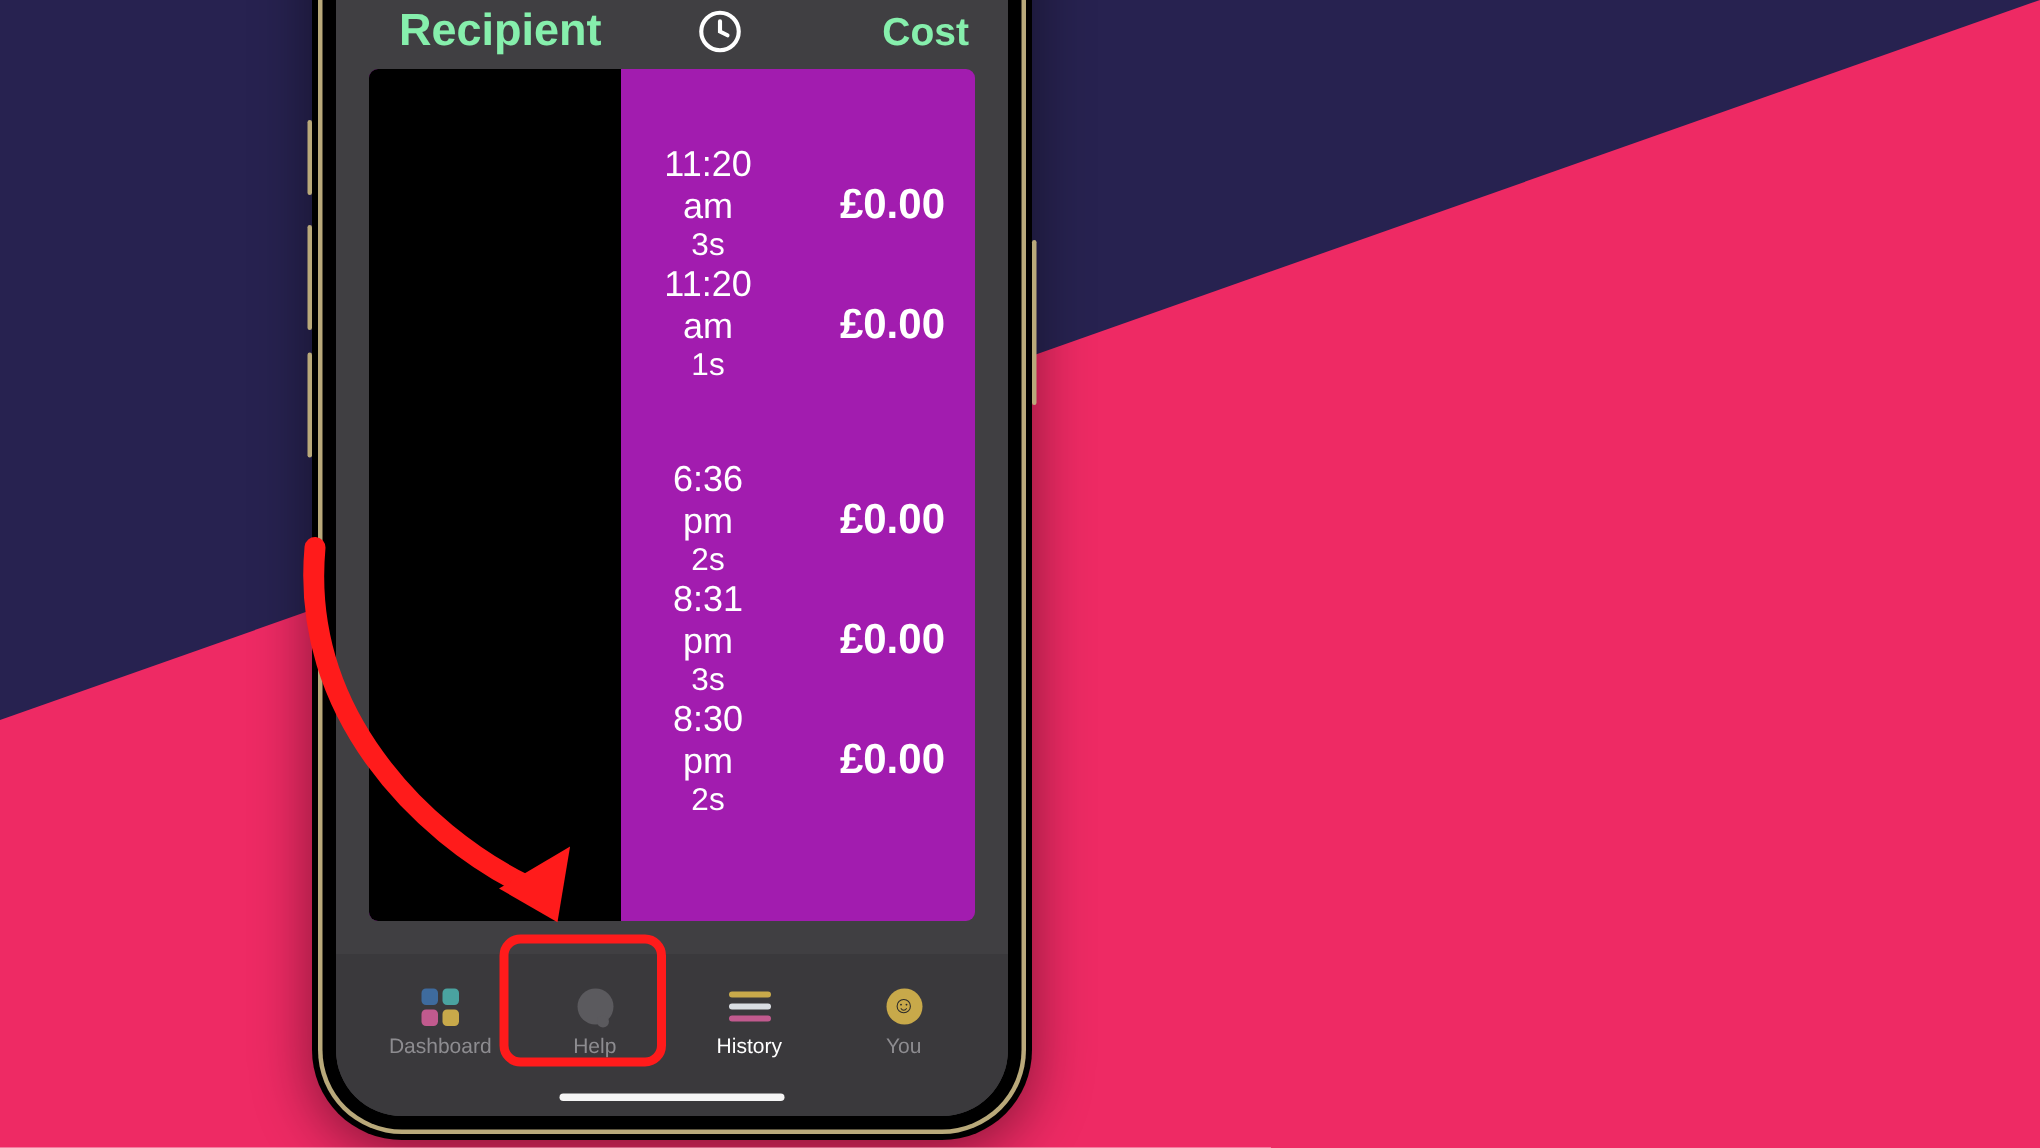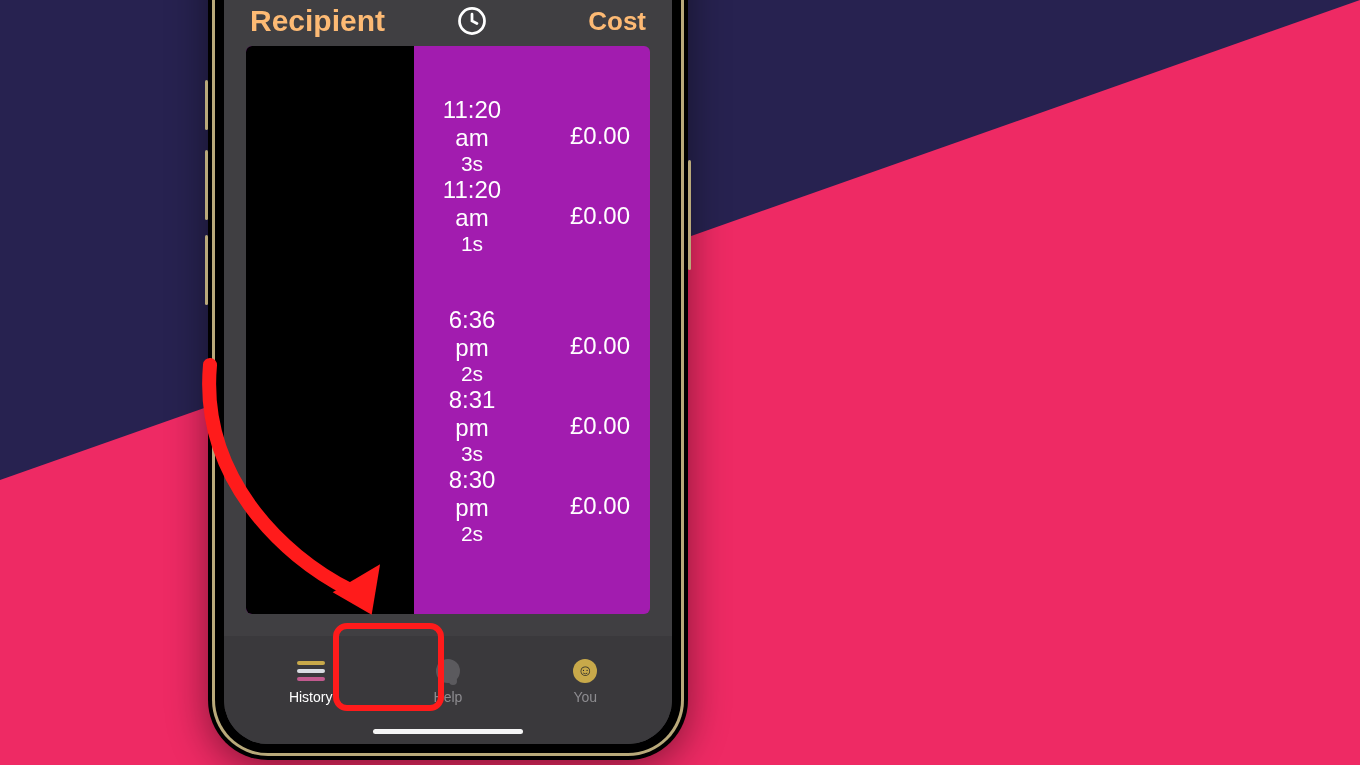--- a/index.html
+++ b/index.html
@@ -37,24 +37,24 @@
     overflow: hidden;
   }
   .side-btn { position: absolute; background:#b9a97a; border-radius:2px; }
   .side-btn.b1 { left:-3px; top:220px; width:3px; height:50px; }
   .side-btn.b2 { left:-3px; top:290px; width:3px; height:70px; }
   .side-btn.b3 { left:-3px; top:375px; width:3px; height:70px; }
   .side-btn.b4 { right:-3px; top:300px; width:3px; height:110px; }
 
   
   .hdr {
-    position: absolute; left: 0; right: 0; top: 128px;
+    position: absolute; left: 16px; right: 0; top: 128px;
     display: flex; align-items: center;
     padding: 0 26px;
-    color: #fdba74; font-weight: 600; justify-content: space-between;
+    color: #86efac; font-weight: 600; justify-content: space-between;
   }
   .hdr .col-rec { flex: 0 0 168px; font-size: 30px; }
   .hdr .col-time { flex: 1; display:flex; justify-content:center; }
   .hdr .col-cost { flex: 0 0 120px; text-align: right; font-size: 26px; }
   .clock-svg { width: 30px; height: 30px; }
 
   
   .panel {
     position: absolute; left: 22px; right: 22px; top: 170px; bottom: 130px;
     background: #a21caf;
@@ -63,21 +63,21 @@
   }
   .mask {
     position: absolute; left: 0; top: 0; bottom: 0; width: 168px;
     background: #000;
   }
   .rows { position:absolute; left:0; right:0; top:0; bottom:0; padding-top: 50px; }
   .row { display:flex; align-items:center; padding: 0 20px; height: 80px; color:#fff; }
   .row .c1 { flex:0 0 168px; }
   .row .c2 { flex:1; text-align:center; font-size:24px; line-height:1.15; font-weight:500; }
   .row .c2 .dur { display:block; font-size:21px; font-weight:400; }
-  .row .c3 { flex:0 0 120px; text-align:right; font-size:24px; font-weight:400; }
+  .row .c3 { flex:0 0 120px; text-align:right; font-size:28px; font-weight:700; }
   .gap { height: 50px; }
   .gap2 { height: 70px; }
 
   
   .tabbar {
     position:absolute; left:0; right:0; bottom:0; height: 108px;
     background:#3a393c;
     display:flex; align-items:center; justify-content:space-around;
     padding: 0 18px 16px 18px;
   }
@@ -159,35 +159,46 @@
             <div class="c2"><span>8:30 pm</span><span class="dur">2s</span></div>
             <div class="c3">£0.00</div>
           </div>
           <div class="gap2"></div>
 
         </div>
         <div class="mask"></div>
       </div>
 
       <div class="tabbar">
+        <div class="tab">
+          <div class="ic">
+            <div class="dash-ic">
+              <span style="background:#3e6b9e"></span>
+                <span style="background:#4aa3a0"></span>
+              <span style="background:#c15a8e"></span>
+                <span style="background:#c8a94a"></span>
+            </div>
+          </div>
+          <span>Dashboard</span>
+        </div>
+        <div class="tab">
+          <div class="ic">
+              <div class="help-ic"></div>
+            </div>
+          <span>Help</span>
+        </div>
         <div class="tab active">
           <div class="ic">
             <div class="hist-ic">
               <span style="background:#c8a94a"></span>
               <span style="background:#d9dde2"></span>
               <span style="background:#c15a8e"></span>
             </div>
           </div>
           <span>History</span>
-        </div>
-        <div class="tab">
-          <div class="ic">
-              <div class="help-ic"></div>
-            </div>
-          <span>Help</span>
         </div>
         <div class="tab">
           <div class="ic">
               <div class="you-ic">☺</div>
             </div>
           <span>You</span>
         </div>
       </div>
 
       <div class="home-ind"></div>

